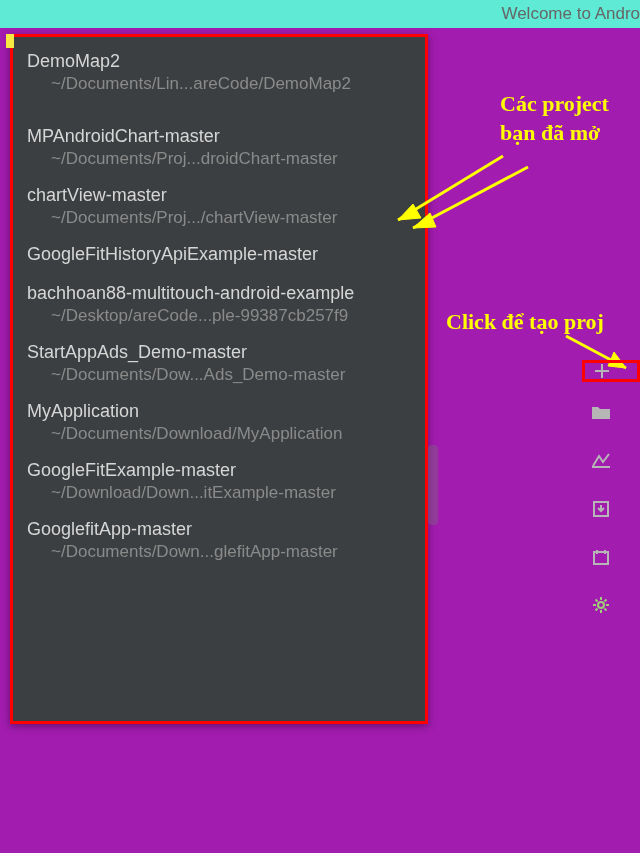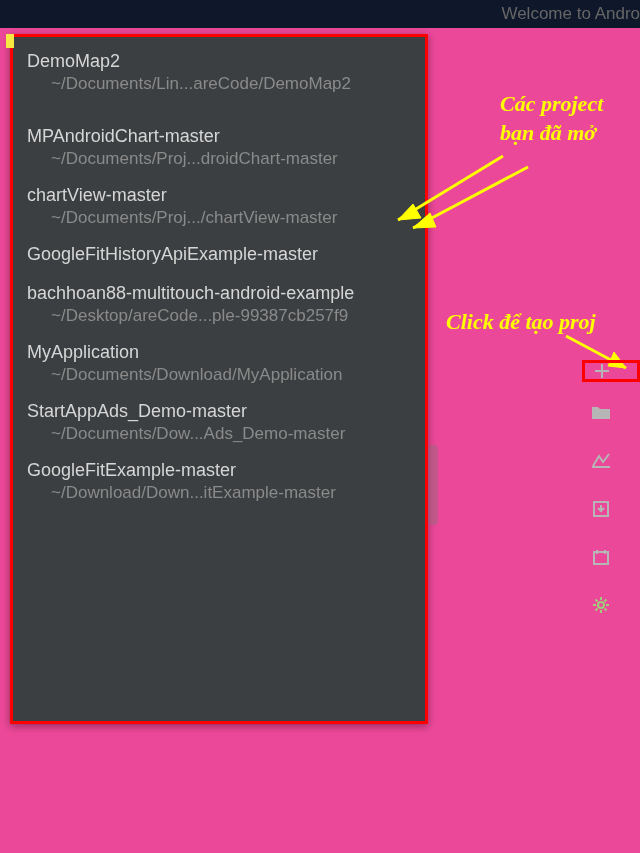--- a/index.html
+++ b/index.html
@@ -10,37 +10,37 @@
     body {
       width: 640px;
       height: 853px;
       background: #3c3f41;
       font-family: -apple-system, BlinkMacSystemFont, "Segoe UI", sans-serif;
       overflow: hidden;
       position: relative;
     }
     .titlebar {
       height: 28px;
-      background: #0f172a;
+      background: #5eead4;
       display: flex;
       align-items: center;
       justify-content: center;
       position: relative;
     }
     .titlebar-text {
       color: #666;
       font-size: 17px;
       position: absolute;
       right: 0;
       padding-right: 0;
     }
     .main {
       display: flex;
       height: calc(100% - 28px);
-      background: #ec4899;
+      background: #a21caf;
     }
     .recent-list {
       width: 418px;
       background: #3c3f41;
       border: 3px solid #ff0000;
       margin: 6px 0 0 10px;
       padding: 8px 0;
       height: 690px;
       overflow: hidden;
       box-shadow: 0 2px 8px rgba(0,0,0,0.4);
@@ -57,21 +57,20 @@
     }
     .project-path {
       color: #8a8a8a;
       font-size: 17px;
       margin-left: 24px;
     }
     .right-side {
       flex: 1;
       position: relative;
       padding-top: 44px;
-      font-style: italic;
     }
     .annotation-yellow {
       color: #ffff00;
       font-family: "Times New Roman", serif;
       font-size: 22px;
       font-weight: bold;
       position: absolute;
       line-height: 1.3;
     }
     .anno1 {
@@ -162,30 +161,34 @@
       <div class="project-path">~/Documents/Proj.../chartView-master</div>
     </div>
     <div class="project-item">
       <div class="project-name">GoogleFitHistoryApiExample-master</div>
     </div>
     <div class="project-item">
       <div class="project-name">bachhoan88-multitouch-android-example</div>
       <div class="project-path">~/Desktop/areCode...ple-99387cb257f9</div>
     </div>
     <div class="project-item">
+      <div class="project-name">StartAppAds_Demo-master</div>
+      <div class="project-path">~/Documents/Dow...Ads_Demo-master</div>
+    </div>
+    <div class="project-item">
       <div class="project-name">MyApplication</div>
       <div class="project-path">~/Documents/Download/MyApplication</div>
     </div>
     <div class="project-item">
-      <div class="project-name">StartAppAds_Demo-master</div>
-      <div class="project-path">~/Documents/Dow...Ads_Demo-master</div>
-    </div>
-    <div class="project-item">
       <div class="project-name">GoogleFitExample-master</div>
       <div class="project-path">~/Download/Down...itExample-master</div>
+    </div>
+    <div class="project-item">
+      <div class="project-name">GooglefitApp-master</div>
+      <div class="project-path">~/Documents/Down...glefitApp-master</div>
     </div>
 
   </div>
 
   <div class="scrollbar-hint"></div>
 
   <div class="right-side">
 
     <div class="annotation-yellow anno1">Các project<br>bạn đã mở</div>
 

